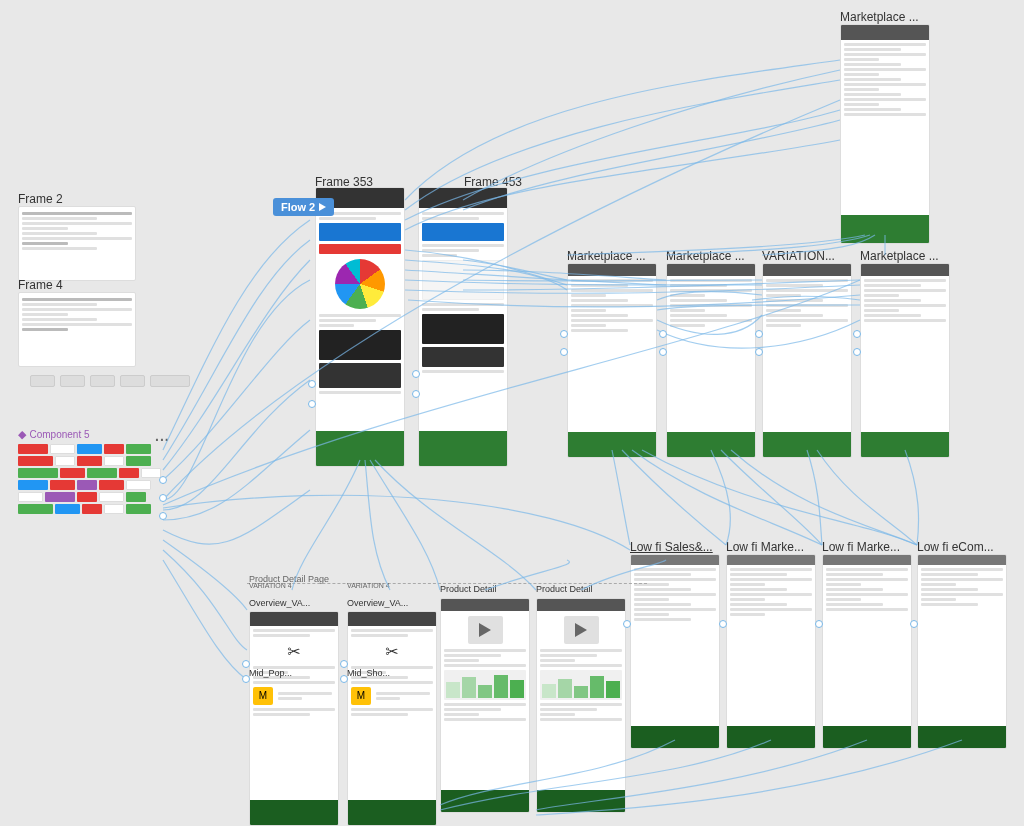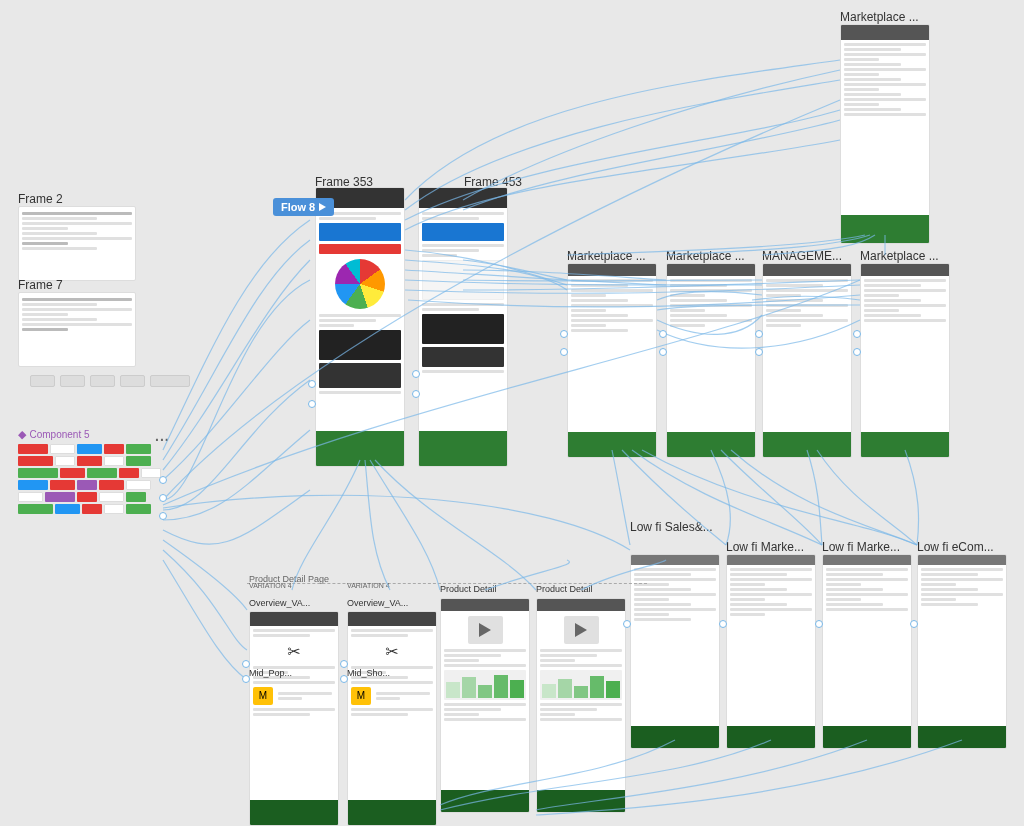--- a/index.html
+++ b/index.html
@@ -228,21 +228,21 @@
     <div class="mock-line full dark" style="margin-top:5px;"></div>
     <div class="mock-line medium"></div>
     <div class="mock-line full"></div>
     <div class="mock-line short"></div>
     <div class="mock-line medium"></div>
     <div class="mock-line full"></div>
     <div class="mock-line short dark"></div>
     <div class="mock-line medium"></div>
   </div>
 
-  <div class="frame-label" style="left:18px;top:278px;">Frame 7</div>
+  <div class="frame-label" style="left:18px;top:278px;">Frame 4</div>
   <div class="frame-card" style="left:18px;top:292px;width:118px;height:75px;">
     <div class="mock-line full dark" style="margin-top:5px;"></div>
     <div class="mock-line medium"></div>
     <div class="mock-line full"></div>
     <div class="mock-line short"></div>
     <div class="mock-line medium"></div>
     <div class="mock-line full"></div>
     <div class="mock-line short dark"></div>
   </div>
 
@@ -303,21 +303,21 @@
       <div class="comp-item" style="background:#fff;border:1px solid #ddd;max-width:20px;"></div>
       <div class="comp-item" style="background:#4caf50;max-width:25px;"></div>
     </div>
   </div>
 
   <div class="conn-dot" style="left:159px;top:476px;"></div>
   <div class="conn-dot" style="left:159px;top:494px;"></div>
   <div class="conn-dot" style="left:159px;top:512px;"></div>
 
   <div class="flow-badge" style="left:273px;top:198px;">
-    <span>Flow 8</span>
+    <span>Flow 2</span>
     <span class="play-icon"></span>
   </div>
 
   <div class="frame-label" style="left:315px;top:175px;">Frame 353</div>
 
   <div class="frame-card" style="left:315px;top:187px;width:90px;height:280px;">
     <div style="background:#333;height:20px;width:100%;"></div>
     <div class="mock-line full" style="margin-top:4px;"></div>
     <div class="mock-line medium"></div>
     <div style="background:#1976d2;height:18px;margin:3px 3px;border-radius:1px;"></div>
@@ -411,21 +411,21 @@
     <div class="mock-line full"></div>
     <div class="mock-line short"></div>
     <div class="mock-line medium"></div>
     <div class="mock-line full"></div>
     <div class="mock-line short"></div>
     <div style="background:#2e7d32;position:absolute;bottom:0;left:0;right:0;height:25px;"></div>
   </div>
   <div class="conn-dot" style="left:659px;top:330px;"></div>
   <div class="conn-dot" style="left:659px;top:348px;"></div>
 
-  <div class="frame-label" style="left:762px;top:249px;">MANAGEME...</div>
+  <div class="frame-label" style="left:762px;top:249px;">VARIATION...</div>
   <div class="frame-card" style="left:762px;top:263px;width:90px;height:195px;">
     <div style="background:#555;height:12px;width:100%;"></div>
     <div class="mock-line full" style="margin-top:3px;"></div>
     <div class="mock-line medium"></div>
     <div class="mock-line full"></div>
     <div class="mock-line short"></div>
     <div class="mock-line medium"></div>
     <div class="mock-line full"></div>
     <div class="mock-line short"></div>
     <div class="mock-line medium"></div>
@@ -446,21 +446,21 @@
     <div class="mock-line medium"></div>
     <div class="mock-line full"></div>
     <div class="mock-line short"></div>
     <div class="mock-line medium"></div>
     <div class="mock-line full"></div>
     <div style="background:#2e7d32;position:absolute;bottom:0;left:0;right:0;height:25px;"></div>
   </div>
   <div class="conn-dot" style="left:853px;top:330px;"></div>
   <div class="conn-dot" style="left:853px;top:348px;"></div>
 
-  <div class="frame-label" style="left:630px;top:520px;">Low fi Sales&amp;...</div>
+  <div class="frame-label" style="left:630px;top:540px;text-decoration:underline;">Low fi Sales&amp;...</div>
   <div class="frame-card" style="left:630px;top:554px;width:90px;height:195px;">
     <div style="background:#777;height:10px;width:100%;"></div>
     <div class="mock-line full" style="margin-top:3px;"></div>
     <div class="mock-line medium"></div>
     <div class="mock-line full"></div>
     <div class="mock-line short"></div>
     <div class="mock-line medium"></div>
     <div class="mock-line full"></div>
     <div class="mock-line short"></div>
     <div class="mock-line medium"></div>

